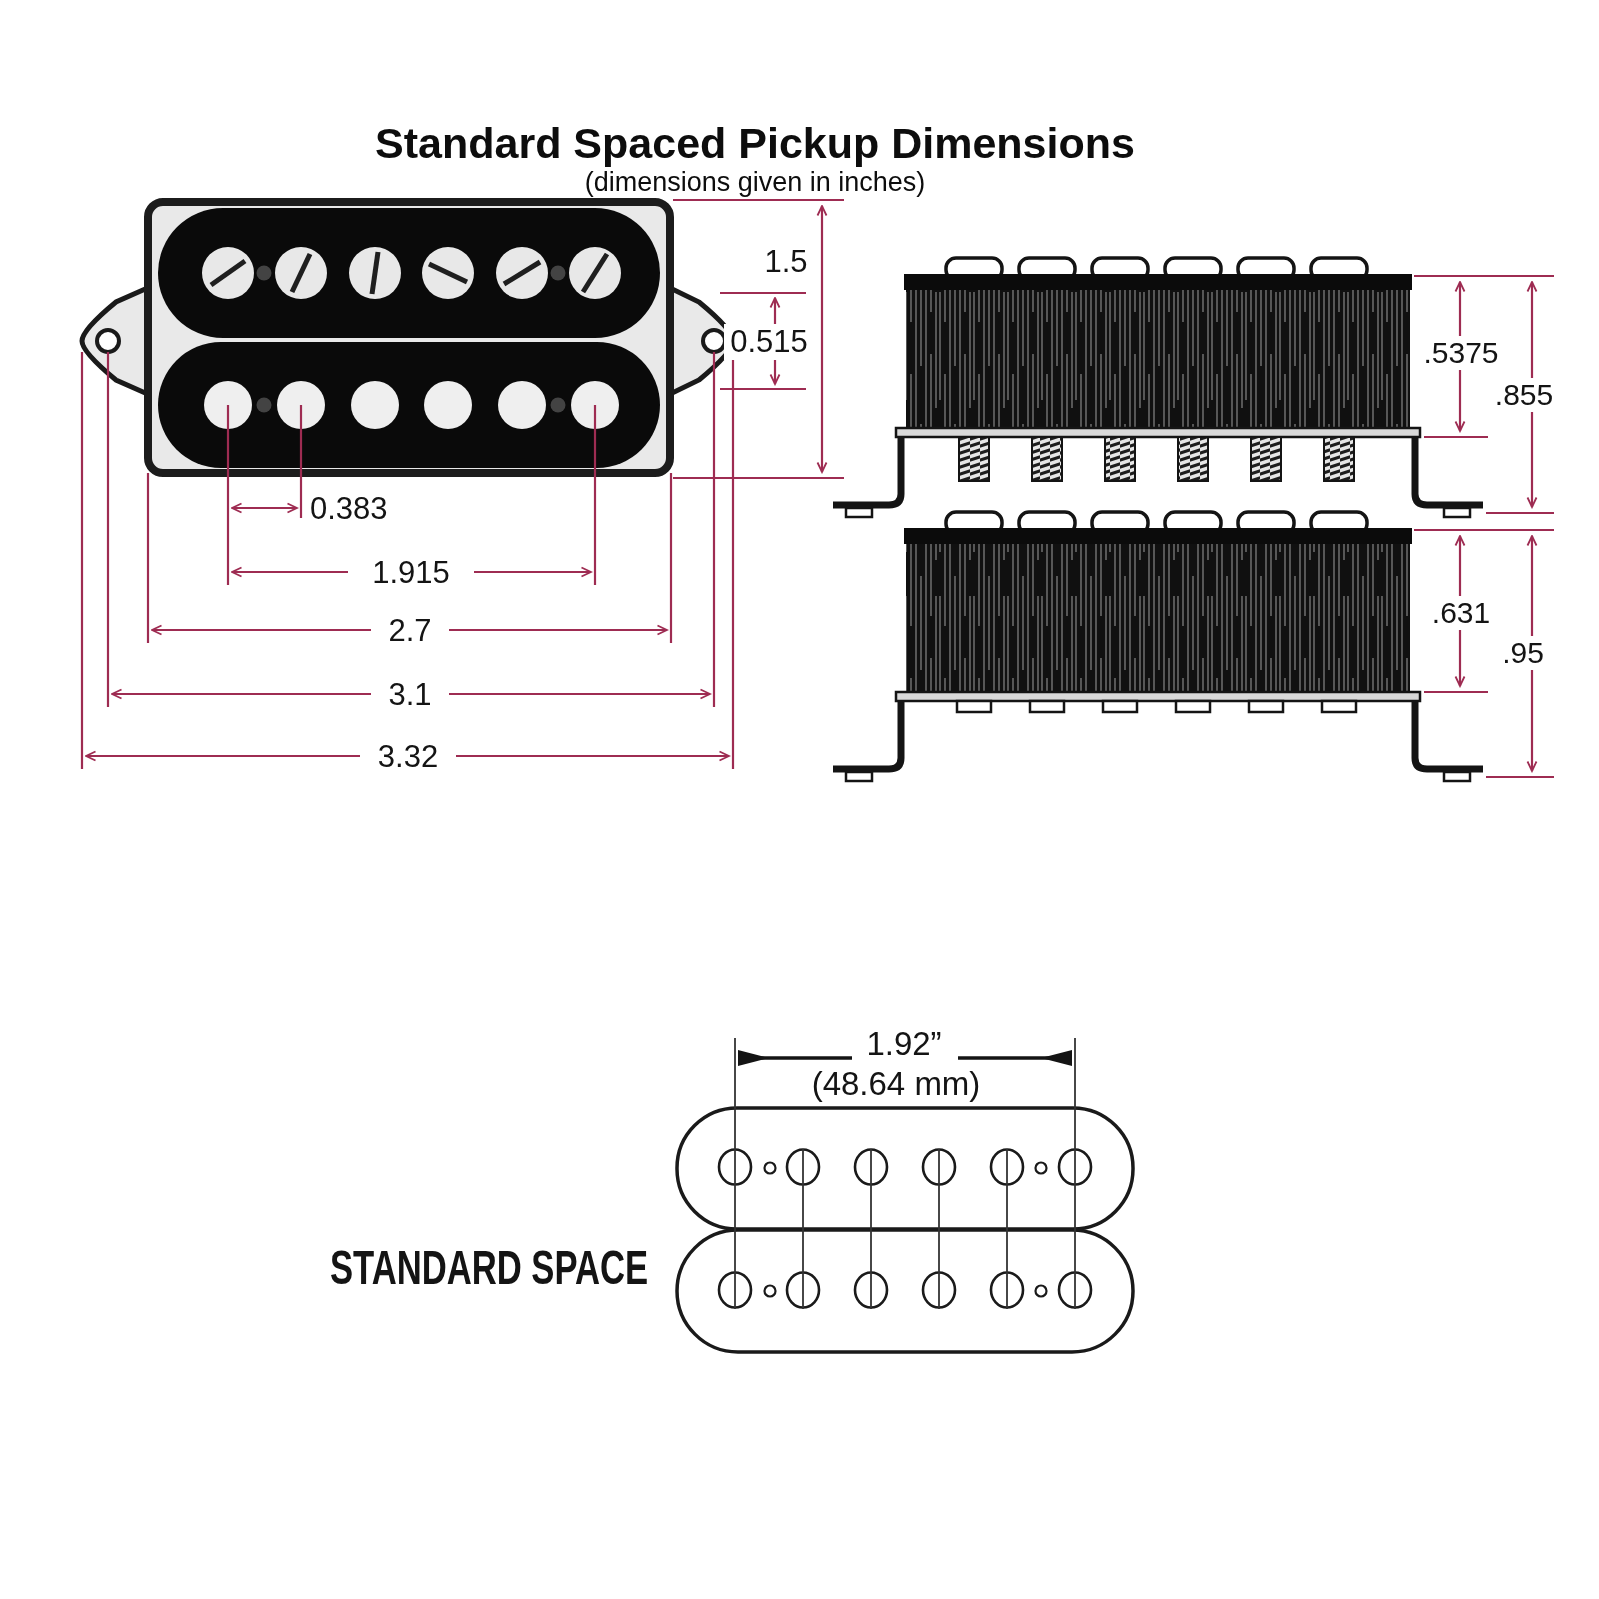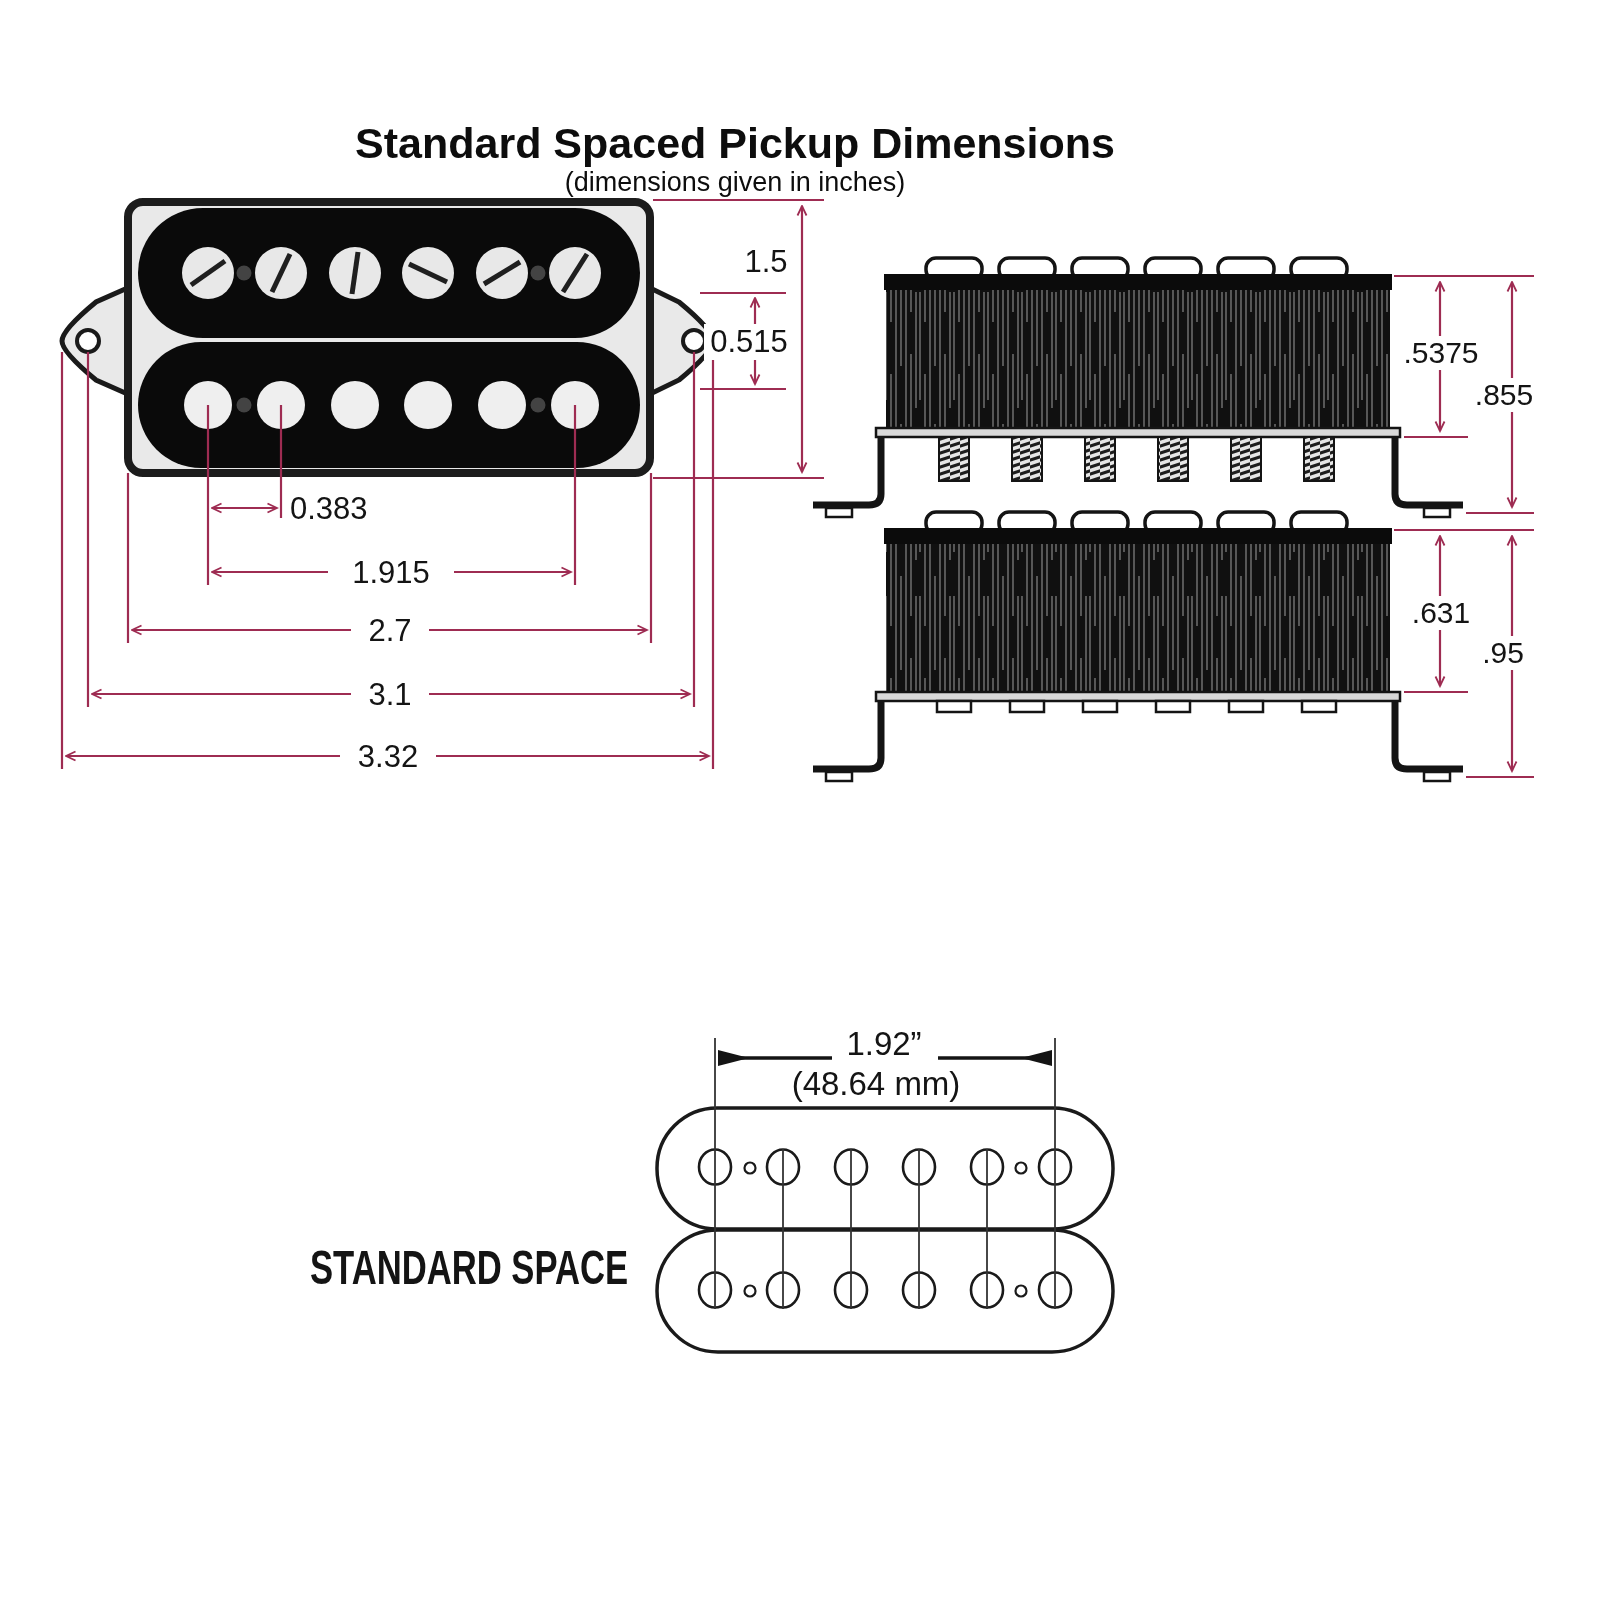--- a/index.html
+++ b/index.html
@@ -1,17 +1,17 @@
 <!DOCTYPE html>
 <html><head>
 <meta charset="utf-8">
 <style>
   html,body{margin:0;padding:0;background:#ffffff;}
   .canvas{position:relative;width:1580px;height:1599px;background:#ffffff;overflow:hidden;
-          font-family:"Liberation Sans", sans-serif;}
+          font-family:"Liberation Sans", sans-serif;padding-left:20px;}
   svg text{font-family:"Liberation Sans", sans-serif;}
   .dimtxt{font-size:31px;fill:#141414;}
   .sidetxt{font-size:30px;fill:#141414;}
   .btxt{font-size:33px;fill:#141414;}
 </style>
 </head>
 <body>
 
 <div class="canvas">
 <svg width="1599" height="1599" viewBox="0 0 1599 1599">

